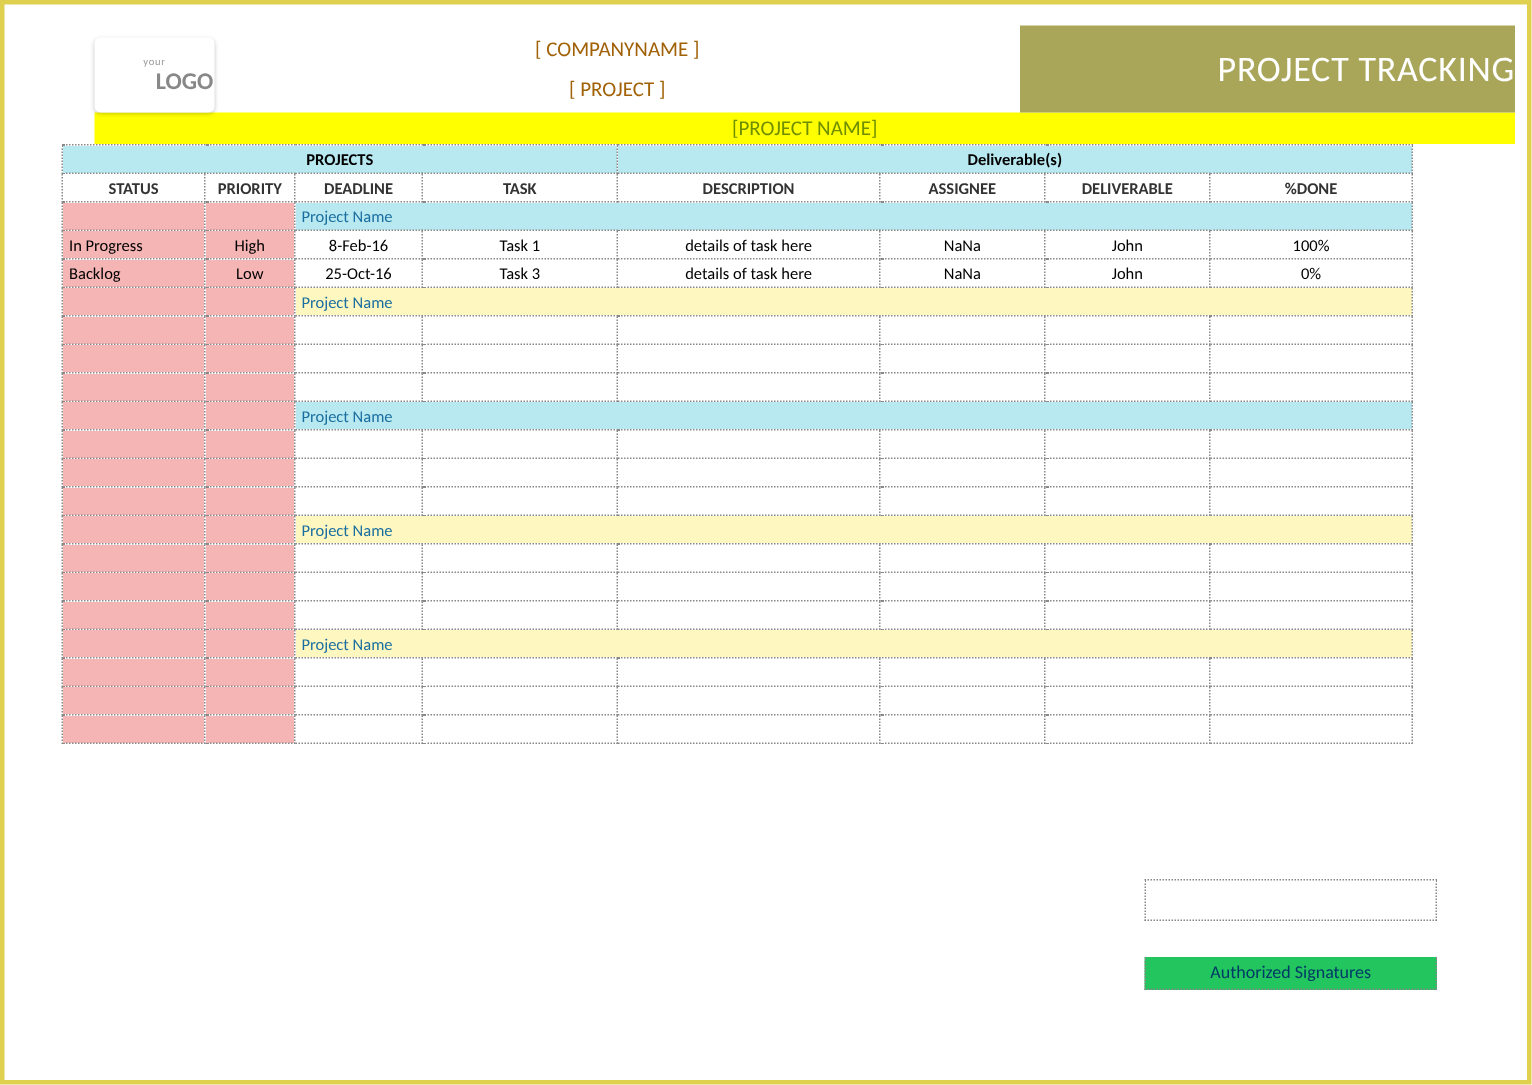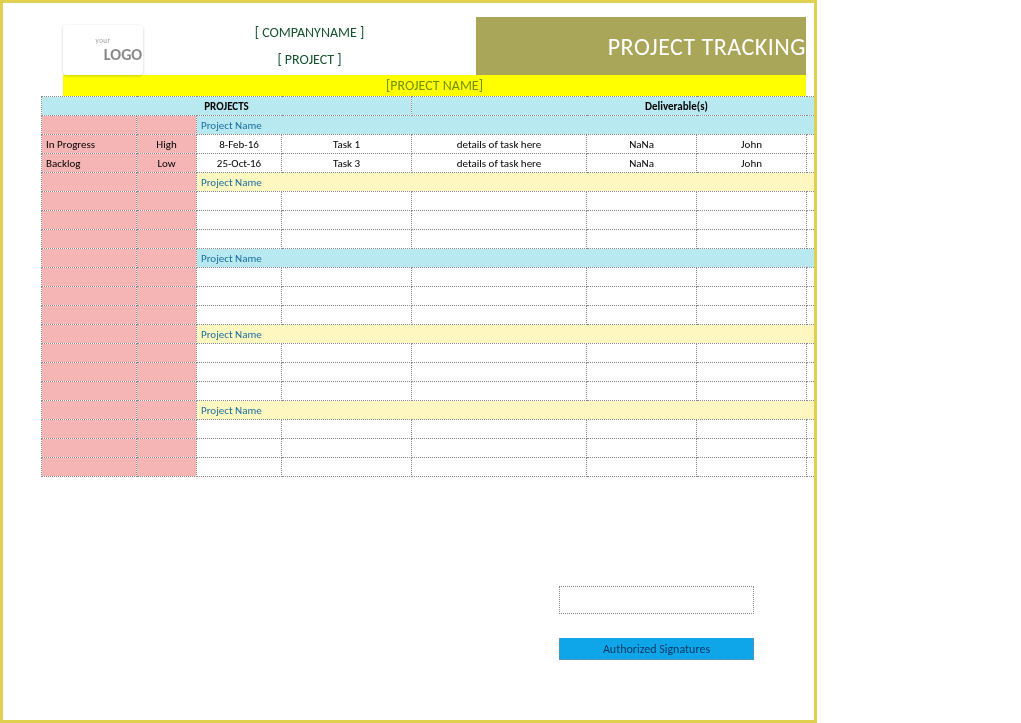--- a/index.html
+++ b/index.html
@@ -3,21 +3,21 @@
 <meta charset="utf-8">
 <style>
   * { box-sizing: border-box; }
   body {
     margin: 0;
     font-family: Calibri, Arial, sans-serif;
     background: #fff;
   }
   .page-border {
     border: 3px solid #e0d050;
-    width: 817px;
+    width: 1021px;
     height: 723px;
     position: relative;
     overflow: hidden;
   }
   .inner {
     padding: 14px 8px 8px 8px;
   }
   .header-row {
     display: flex;
     align-items: stretch;
@@ -47,21 +47,21 @@
     margin-left: 40px;
   }
   .company-block {
     flex: 1;
     display: flex;
     flex-direction: column;
     align-items: center;
     justify-content: center;
     gap: 10px;
     font-size: 14px;
-    color: #14532d;
+    color: #a16207;
   }
   .banner {
     width: 330px;
     background: #a9a65a;
     color: #fff;
     font-size: 24px;
     display: flex;
     align-items: center;
     justify-content: flex-end;
     padding-right: 0;
@@ -123,21 +123,21 @@
     bottom: 60px;
     width: 195px;
   }
   .sig-top {
     height: 28px;
     border: 1px dotted #888;
     background: #fff;
   }
   .sig-bot {
     height: 22px;
-    background: #0ea5e9;
+    background: #22c55e;
     color: #003a66;
     font-size: 12px;
     display: flex;
     align-items: center;
     justify-content: center;
     border: 1px dotted #888;
     border-top: none;
     margin-top: 24px;
   }
   .col-status   { width: 95px; }
@@ -180,20 +180,30 @@
           <col class="col-deliver">
           <col class="col-done">
       </colgroup>
 
       <tbody>
           <tr class="section-header">
         <td colspan="4" class="sh-projects">PROJECTS</td>
         <td colspan="4" class="sh-deliver">Deliverable(s)</td>
       </tr>
 
+      <tr class="col-head">
+        <th>STATUS</th>
+        <th>PRIORITY</th>
+        <th>DEADLINE</th>
+        <th>TASK</th>
+        <th>DESCRIPTION</th>
+        <th>ASSIGNEE</th>
+        <th>DELIVERABLE</th>
+        <th>%DONE</th>
+      </tr>
 
       </tbody>
         <tbody id="groups-body">
           <tr class="group-row">
             <td class="pink"></td>
             <td class="pink"></td>
             <td colspan="6" class="group-cyan">Project Name</td>
           </tr>
           <tr>
             <td class="pink" style="text-align: left;">In Progress</td>

